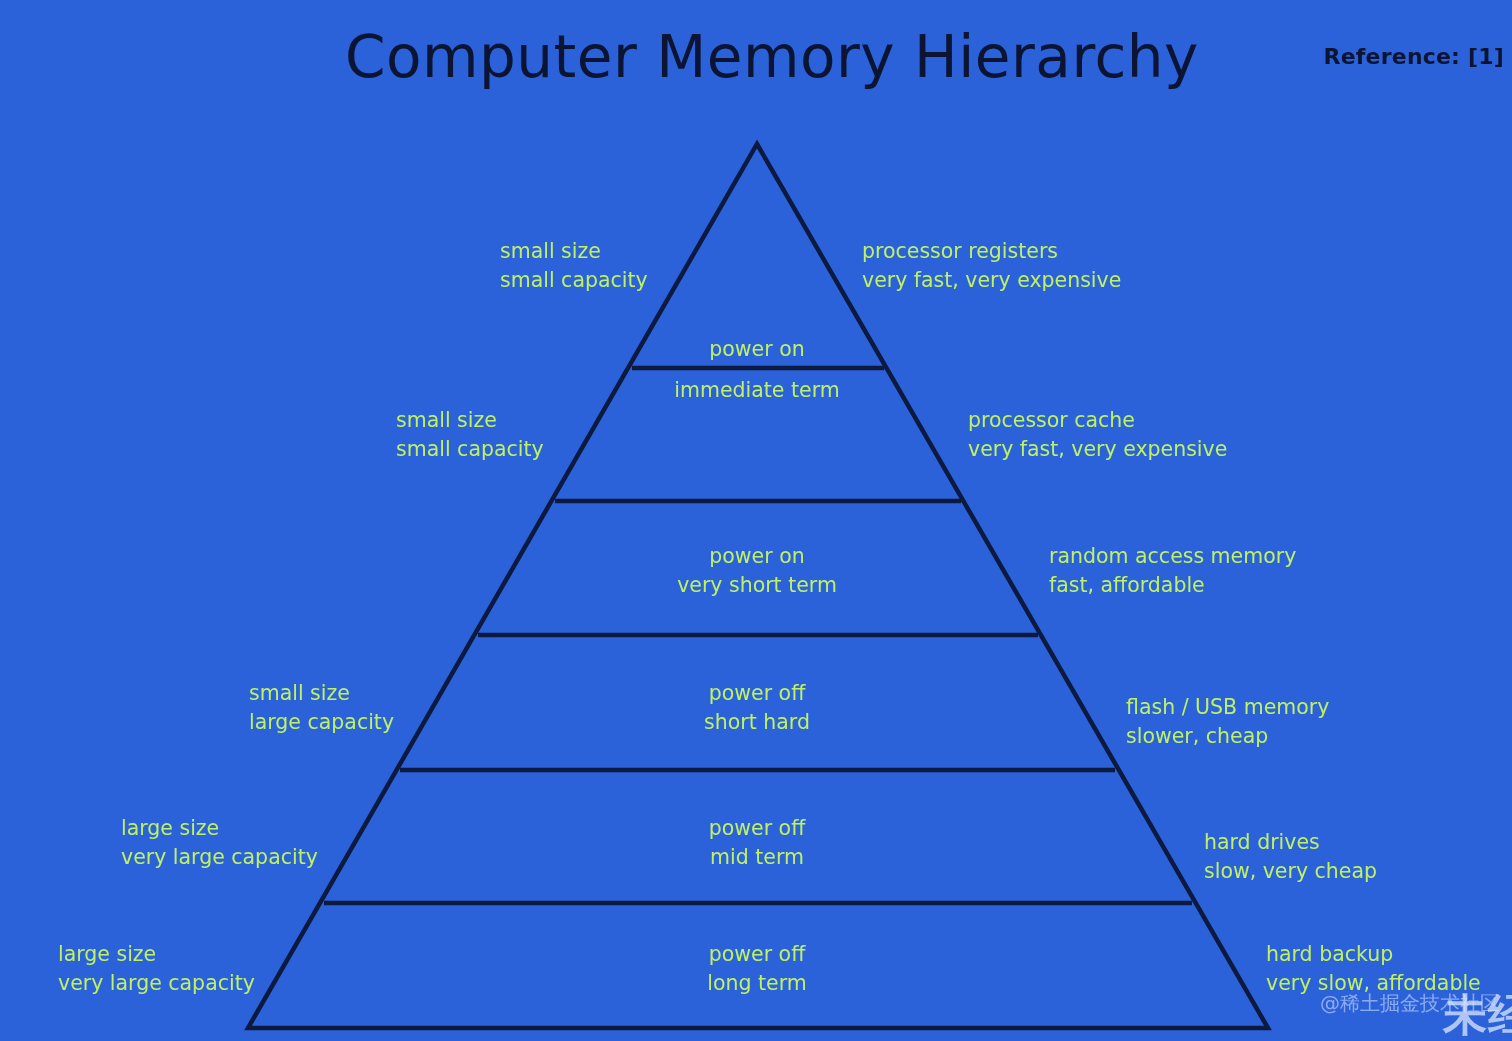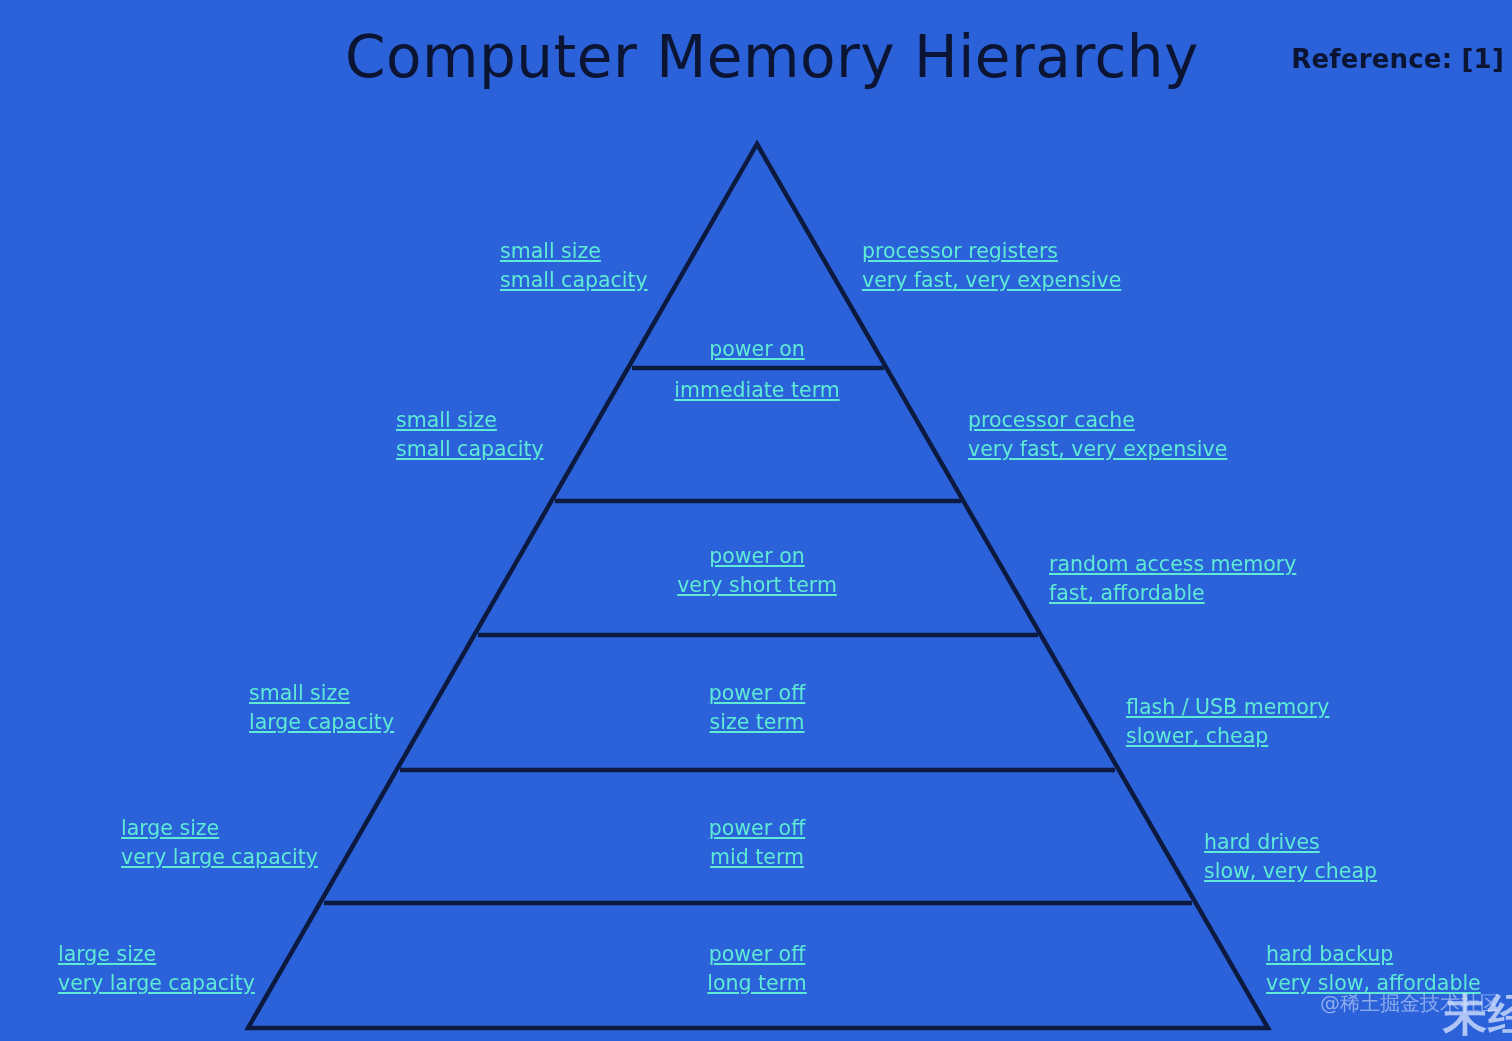--- a/index.html
+++ b/index.html
@@ -27,44 +27,43 @@
     font-weight: 400;
     letter-spacing: 0.5px;
     color: #0b1533;
     white-space: nowrap;
     line-height: 1.05;
   }
   #reference {
     position: absolute;
     right: 8px;
     top: 44px;
-    font-size: 26px;
+    font-size: 22px;
     font-weight: 700;
     color: #0b1533;
     white-space: nowrap;
     letter-spacing: 0.2px;
   }
 
   
   #pyramid {
     position: absolute;
     left: 0;
     top: 0;
     width: 1512px;
     height: 1041px;
   }
 
   
   .tx {
     position: absolute;
     font-size: 20.5px;
     line-height: 29px;
-    color: #5eead4;
+    color: #bef264;
     white-space: nowrap;
-    text-decoration: underline;
   }
   .tx.left   { text-align: left; }
   .tx.right  { text-align: left; }
   .tx.center { text-align: center; transform: translateX(-50%); }
 
   
   #wm-small {
     position: absolute;
     left: 1320px;
     top: 990px;
@@ -120,32 +119,32 @@
   </div>
   <div class="tx right" style="left:968px; top:406px;">
     <div>processor cache</div>
     <div>very fast, very expensive</div>
   </div>
 
   <div class="tx center" style="left:757px; top:542px;">
     <div>power on</div>
     <div>very short term</div>
   </div>
-  <div class="tx right" style="left:1049px; top:542px;margin-top:8px;">
+  <div class="tx right" style="left:1049px; top:542px;">
     <div>random access memory</div>
     <div>fast, affordable</div>
   </div>
 
   <div class="tx left" style="left:249px; top:679px;">
     <div>small size</div>
     <div>large capacity</div>
   </div>
   <div class="tx center" style="left:757px; top:679px;">
     <div>power off</div>
-    <div>size term</div>
+    <div>short hard</div>
   </div>
   <div class="tx right" style="left:1126px; top:679px;margin-top:14px;">
     <div>flash / USB memory</div>
     <div>slower, cheap</div>
   </div>
 
   <div class="tx left" style="left:121px; top:814px;">
     <div>large size</div>
     <div>very large capacity</div>
   </div>

